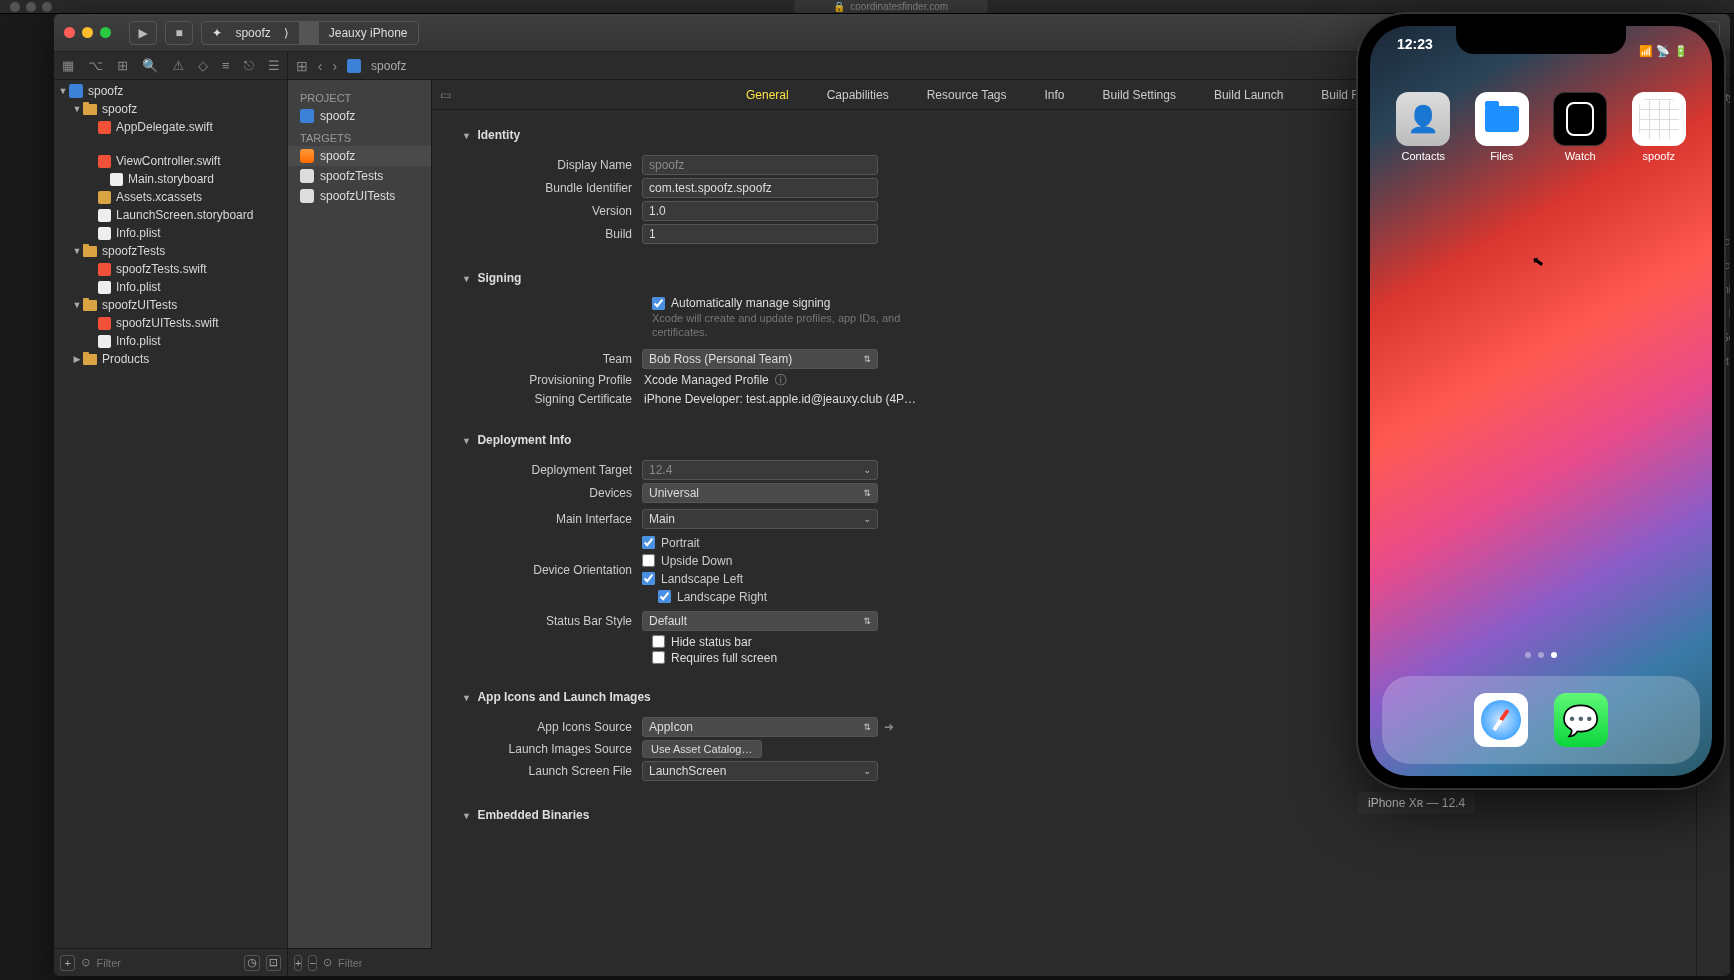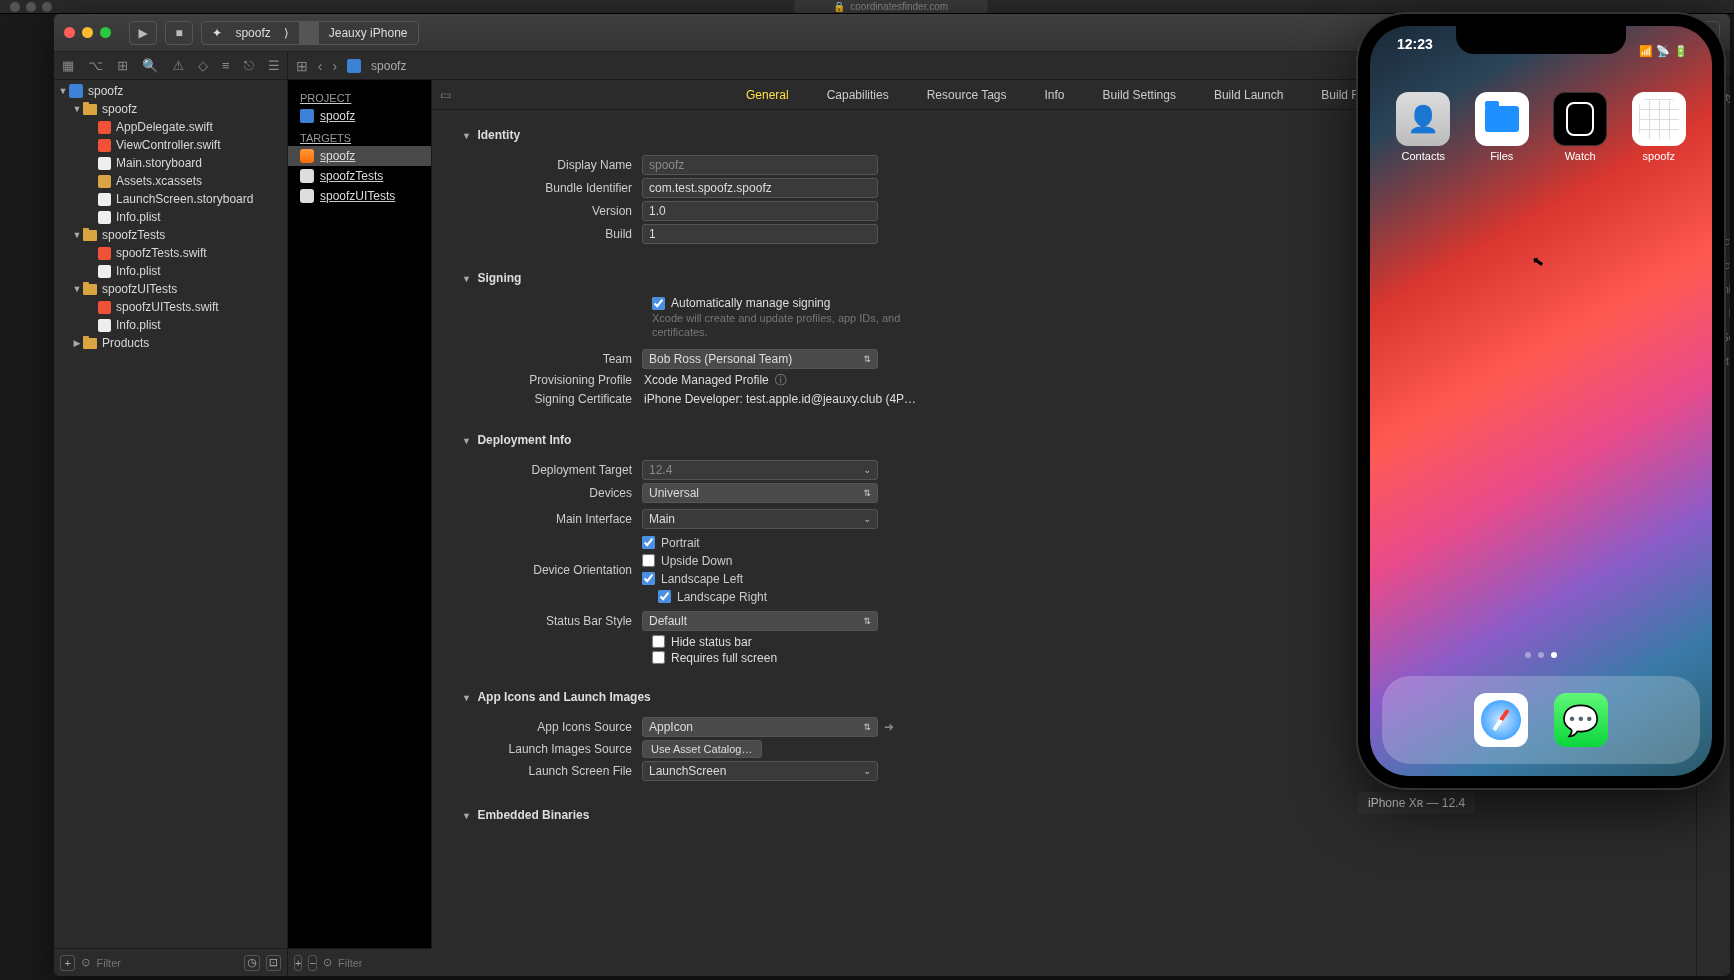--- a/index.html
+++ b/index.html
@@ -50,21 +50,21 @@
   .nav-filter input{flex:1;background:transparent;border:none;color:#ccc;font-size:11px;outline:none;}
   .circle-btn{width:16px;height:16px;border:1px solid #555;border-radius:3px;display:flex;align-items:center;justify-content:center;font-size:11px;color:#aaa;}
   
   
   .editor { flex:1; display:flex; flex-direction:column; background:#2b2b2b; min-width:0;}
   .jump-bar{ height:28px; border-bottom:1px solid #1a1a1a; display:flex; align-items:center; padding:0 8px; gap:10px; color:#aaa; font-size:12px;}
   .jump-bar .glyph{color:#888;font-size:14px;}
   .editor-body{flex:1; display:flex; min-height:0;}
   
   
-  .targets{ width:144px; border-right:1px solid #1a1a1a; background:#000000; padding-top:6px;text-decoration:underline;}
+  .targets{ width:144px; border-right:1px solid #1a1a1a; background:#404040; padding-top:6px;}
   .targets .hdr{ font-size:11px; color:#999; padding:6px 12px 2px;}
   .targets .item{ display:flex; align-items:center; gap:6px; padding:3px 12px; font-size:12px; color:#ddd;}
   .targets .item.selected{ background:#4a4a4a;}
   .tgt-ico{width:14px;height:14px;border-radius:3px;}
   .tgt-app{background:linear-gradient(#ff9a3c,#ff6a00);}
   .tgt-test{background:#ddd;}
   .targets-filter{position:absolute;width:144px;height:28px;border-top:1px solid #1a1a1a;bottom:0;left:234px; display:flex;align-items:center;padding:0 6px;gap:6px;color:#888;font-size:11px;background:#2b2b2b;}
   .targets-filter input{flex:1;background:transparent;border:none;color:#ccc;font-size:11px;outline:none;}
   
   
@@ -187,28 +187,28 @@
             </span>
             <span>spoofz</span>
           </div>
           <div class="tree-row" style="padding-left: 32px;">
             <span class="disc"></span>
             <span class="ico">
               <span class="swift-ico"></span>
             </span>
             <span>AppDelegate.swift</span>
           </div>
-          <div class="tree-row" style="padding-left: 32px;">
+          <div class="tree-row" style="padding-left: 32px; margin-top: 16px;">
             <span class="disc"></span>
             <span class="ico">
               <span class="swift-ico"></span>
             </span>
             <span>ViewController.swift</span>
           </div>
-          <div class="tree-row" style="padding-left: 32px;">
+          <div class="tree-row" style="padding-left: 44px;">
             <span class="disc"></span>
             <span class="ico">
               <span class="sb-ico"></span>
             </span>
             <span>Main.storyboard</span>
           </div>
           <div class="tree-row" style="padding-left: 32px;">
             <span class="disc"></span>
             <span class="ico">
               <span class="asset-ico"></span>

